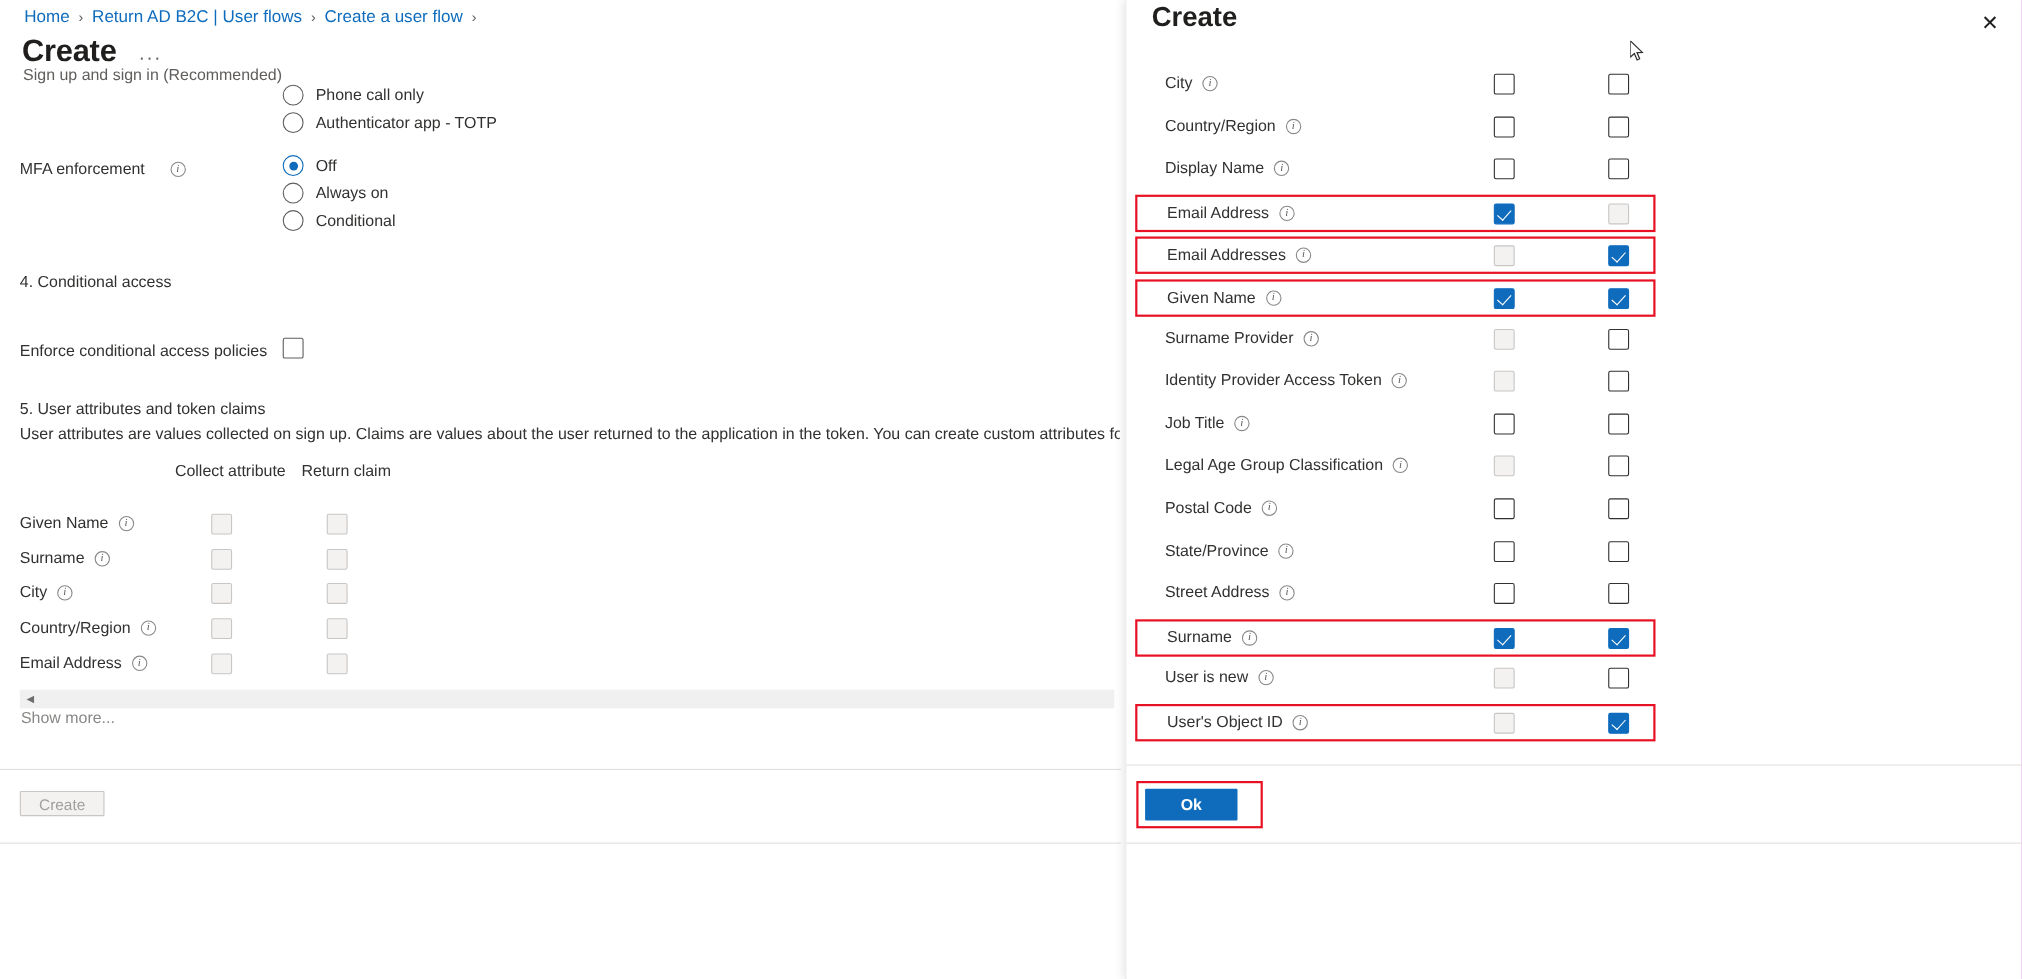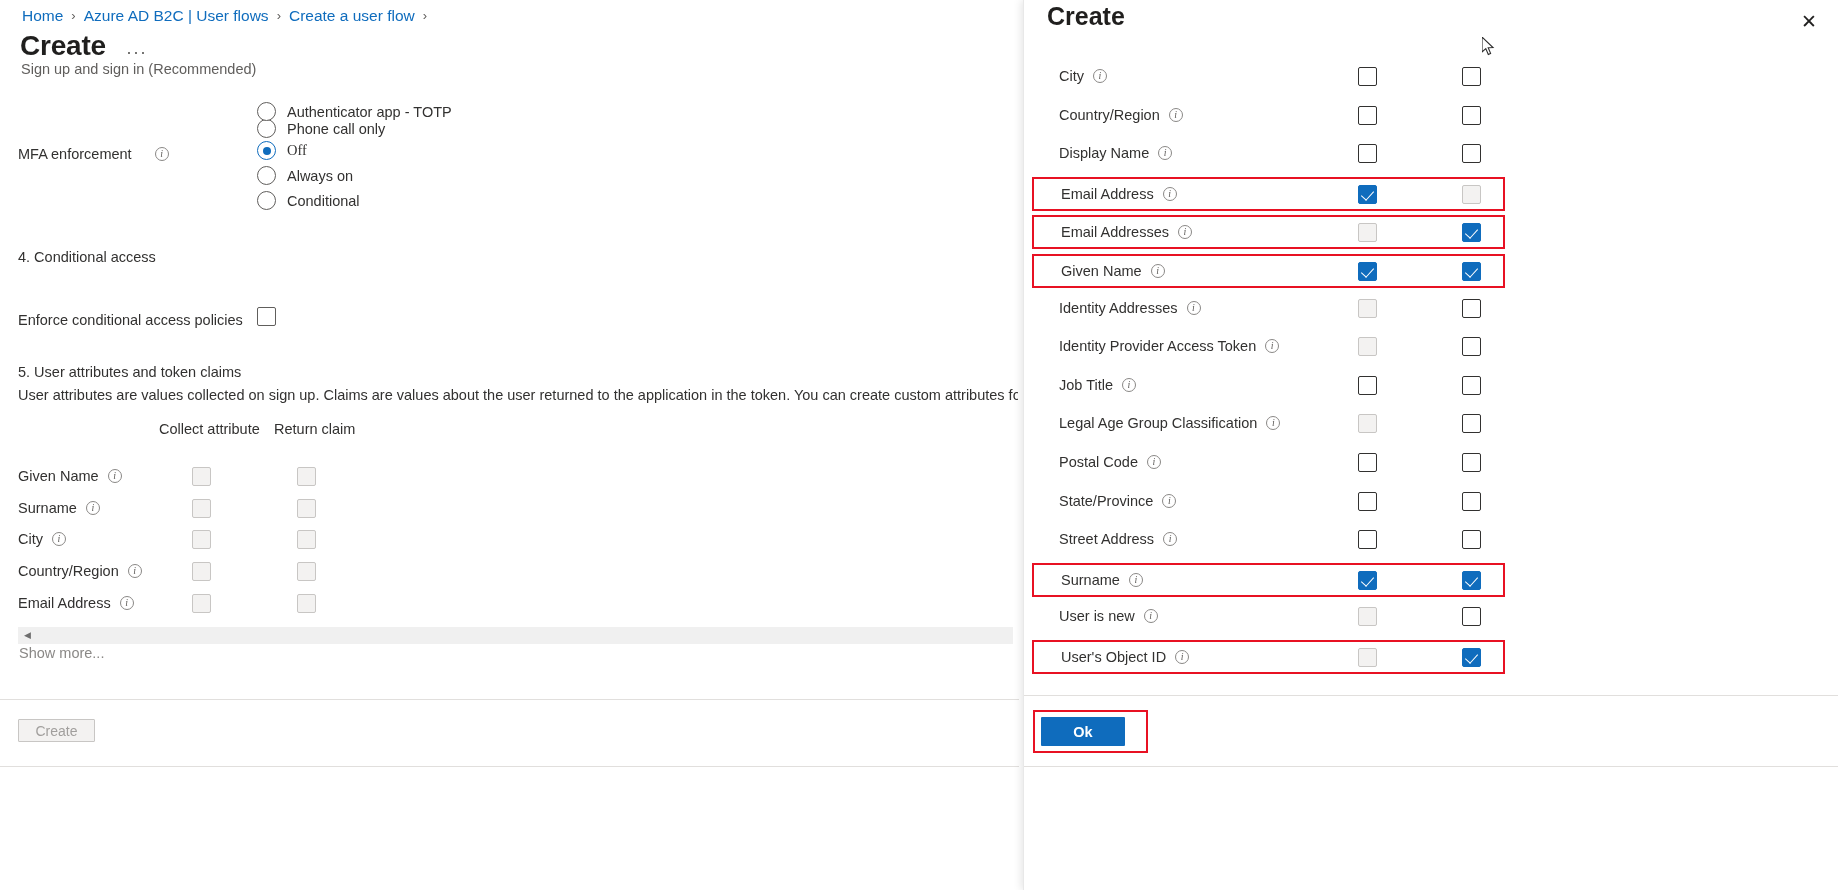--- a/index.html
+++ b/index.html
@@ -211,46 +211,46 @@
 </head>
 <body>
 
 <div class="page">
 
   <div class="blade">
 
     <div class="breadcrumb" id="breadcrumb">
         <span class="bc-link">Home</span>
         <span class="bc-sep">›</span>
-        <span class="bc-link">Azure AD B2C | User flows</span>
+        <span class="bc-link">Return AD B2C | User flows</span>
         <span class="bc-sep">›</span>
         <span class="bc-link">Create a user flow</span>
         <span class="bc-sep">›</span>
       </div>
 
     <div class="page-title-row">
       <div class="page-title">Create</div>
       <div class="ellipsis-btn">···</div>
     </div>
     <div class="page-subtitle">Sign up and sign in (Recommended)</div>
 
-    <div class="radio-row" style="left:257px; top:77px;margin-top:42px;">
+    <div class="radio-row" style="left:257px; top:77px;">
       <span class="radio"></span>
       <span class="radio-label">Phone call only</span>
     </div>
     <div class="radio-row" style="left:257px; top:102px;">
       <span class="radio"></span>
       <span class="radio-label">Authenticator app - TOTP</span>
     </div>
 
     <div class="field-label" style="left:18px; top:146px;">
       <span>MFA enforcement</span>
       <span class="info-icon">i</span>
     </div>
-    <div class="radio-row" style="left:257px; top:141px;font-family:Liberation Serif, serif;">
+    <div class="radio-row" style="left:257px; top:141px;">
       <span class="radio checked"></span>
       <span class="radio-label">Off</span>
     </div>
     <div class="radio-row" style="left:257px; top:166px;">
       <span class="radio"></span>
       <span class="radio-label">Always on</span>
     </div>
     <div class="radio-row" style="left:257px; top:191px;">
       <span class="radio"></span>
       <span class="radio-label">Conditional</span>
@@ -394,21 +394,21 @@
           </div>
           <div class="col-a">
             <span class="cbx on"></span>
           </div>
           <div class="col-b">
             <span class="cbx on"></span>
           </div>
         </div>
         <div class="ctx-row" style="top: 292.6px;">
           <div class="lbl">
-            <span>Identity Addresses</span>
+            <span>Surname Provider</span>
             <span class="info-icon">i</span>
           </div>
           <div class="col-a">
             <span class="cbx dim"></span>
           </div>
           <div class="col-b">
             <span class="cbx"></span>
           </div>
         </div>
         <div class="ctx-row" style="top: 331.2px;">

